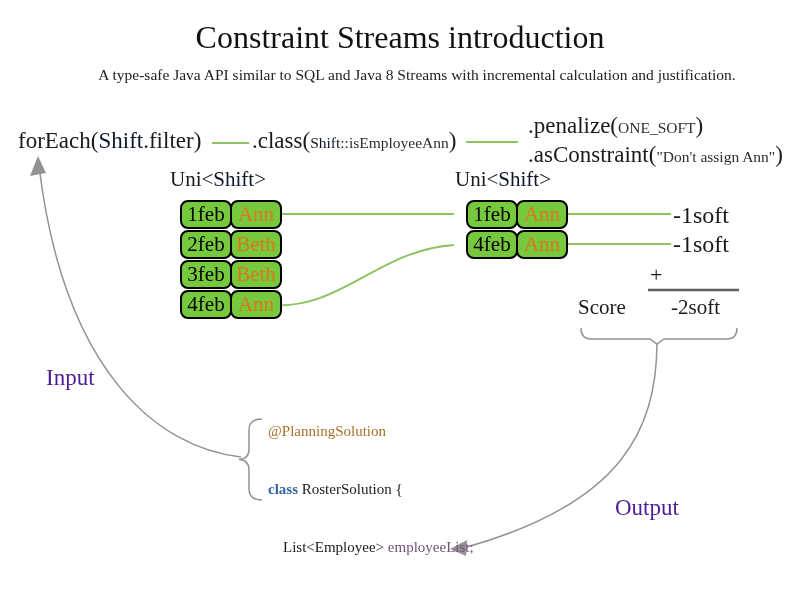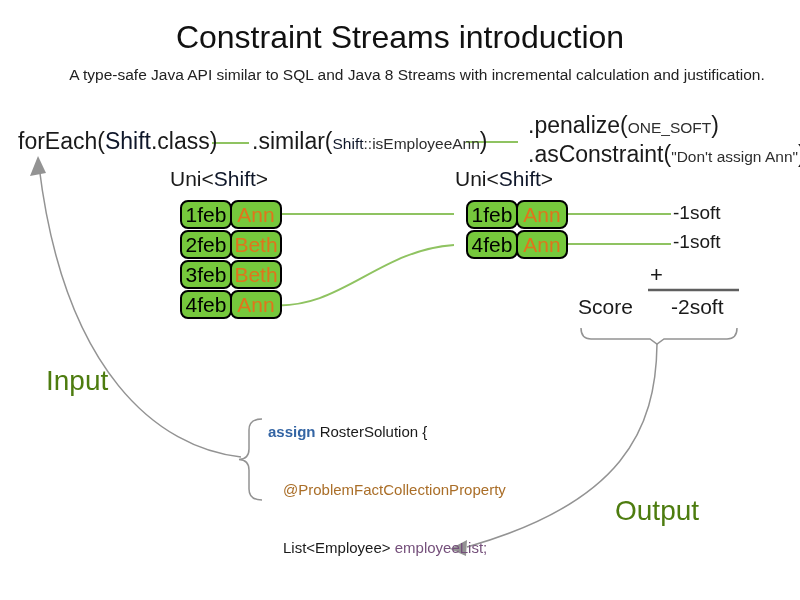--- a/index.html
+++ b/index.html
@@ -1,35 +1,35 @@
 <!DOCTYPE html>
 <html><head>
 <meta charset="utf-8">
 <style>
   html,body{margin:0;padding:0;background:#ffffff;}
   #canvas{position:relative;width:800px;height:600px;background:#ffffff;overflow:hidden;
-          font-family:Liberation Sans, sans-serif;color:#1a1a1a;}
+          font-family:Liberation Serif, serif;color:#1a1a1a;}
   .abs{position:absolute;}
   #title{top:19px;left:0;width:800px;text-align:center;font-size:32px;color:#111;}
   #subtitle{top:66px;left:0;width:800px;text-align:center;font-size:15.5px;color:#222;margin-left:17px;}
   .big{font-size:23px;}
   .small{font-size:15.5px;text-align:right;}
   .green-t{color:#0f172a;}
   .darksmall{color:#2e2e2e;}
   .uni{font-size:21px;white-space:nowrap;}
   .stream{display:flex;flex-direction:column;gap:1px;}
   .srow{display:flex;padding-left:12px;}
   .cell{box-sizing:border-box;width:52px;height:29px;background:#76c83c;border:2px solid #000;
         border-radius:8px;display:flex;align-items:center;justify-content:center;
         font-size:21px;color:#000;}
   .cell.name{margin-left:-2px;color:#e0751c;}
-  .penalty{font-size:19px;}
+  .penalty{font-size:24px;}
   .plus{font-size:22px;}
   .scoretxt{font-size:21px;}
-  .flow-label{font-size:28px;color:#4d7c0f;}
+  .flow-label{font-size:23px;color:#4c1d95;}
   #code{left:268px;top:383px;font-size:15px;line-height:19.4px;white-space:pre;}
   #code .ind{padding-left:15px;}
   .ann{color:#aa6e28;}
   .kw{color:#3465a4;font-weight:bold;}
   .fld{color:#75507b;}
   svg.overlay{position:absolute;left:0;top:0;}
 </style>
 </head>
 <body>
 
@@ -54,23 +54,23 @@
 
     <path d="M581 328 Q581 339 591 339 L650 339 L657 344 L664 339 L727 339 Q737 339 737 328" stroke="#939393" stroke-width="1.5" fill="none"></path>
 
     <path d="M657 344 C656 430 622 503 467 547" stroke="#939393" stroke-width="1.5" fill="none"></path>
     <polygon points="450,549 467,540 466,556" fill="#939393"></polygon>
   </svg>
 
   <div id="title" class="abs">Constraint Streams introduction</div>
   <div id="subtitle" class="abs">A type-safe Java API similar to SQL and Java 8 Streams with incremental calculation and justification.</div>
 
-  <div class="abs big" style="left:18px;top:128px;white-space:nowrap;"><span>forEach(</span><span class="green-t">Shift</span><span>.class)</span></div>
+  <div class="abs big" style="left:18px;top:128px;white-space:nowrap;"><span>forEach(</span><span class="green-t">Shift</span><span>.filter)</span></div>
 
-  <div class="abs big" style="left:252px;top:128px;white-space:nowrap;"><span>.similar(</span><span class="small green-t">Shift</span><span class="small darksmall">::isEmployeeAnn</span><span>)</span></div>
+  <div class="abs big" style="left:252px;top:128px;white-space:nowrap;"><span>.class(</span><span class="small green-t">Shift</span><span class="small darksmall">::isEmployeeAnn</span><span>)</span></div>
 
   <div class="abs big" style="left:528px;top:112px;line-height:27px;white-space:nowrap;">
     <div><span>.penalize(</span><span class="small darksmall">ONE_SOFT</span><span>)</span></div>
     <div><span>.asConstraint(</span><span class="small darksmall">"Don't assign Ann"</span><span>)</span></div>
   </div>
 
   <div class="abs uni" style="left:170px;top:167px;"><span>Uni&lt;</span><span class="green-t">Shift</span><span>&gt;</span></div>
 
   <div class="abs stream" style="left:168px;top:200px;">
     <div class="srow">
@@ -108,22 +108,22 @@
   <div class="abs penalty" style="left:673px;top:231px;">-1soft</div>
 
   <div class="abs plus" style="left:650px;top:262px;">+</div>
   <div class="abs scoretxt" style="left:578px;top:295px;">Score</div>
   <div class="abs scoretxt" style="left:671px;top:295px;text-align:right;">-2soft</div>
 
   <div class="abs flow-label" style="left:46px;top:365px;">Input</div>
   <div class="abs flow-label" style="left:615px;top:495px;">Output</div>
 
   <div id="code" class="abs">
-    <div><span class="kw">assign</span><span> RosterSolution {</span></div>
-    <div class="ind ann">@ProblemFactCollectionProperty</div>
+    <div class="ann">@PlanningSolution</div>
+    <div><span class="kw">class</span><span> RosterSolution {</span></div>
     <div class="ind"><span>List&lt;Employee&gt; </span><span class="fld">employeeList;</span></div>
     
     
     
     
     
     
   </div>
 
 </div>

